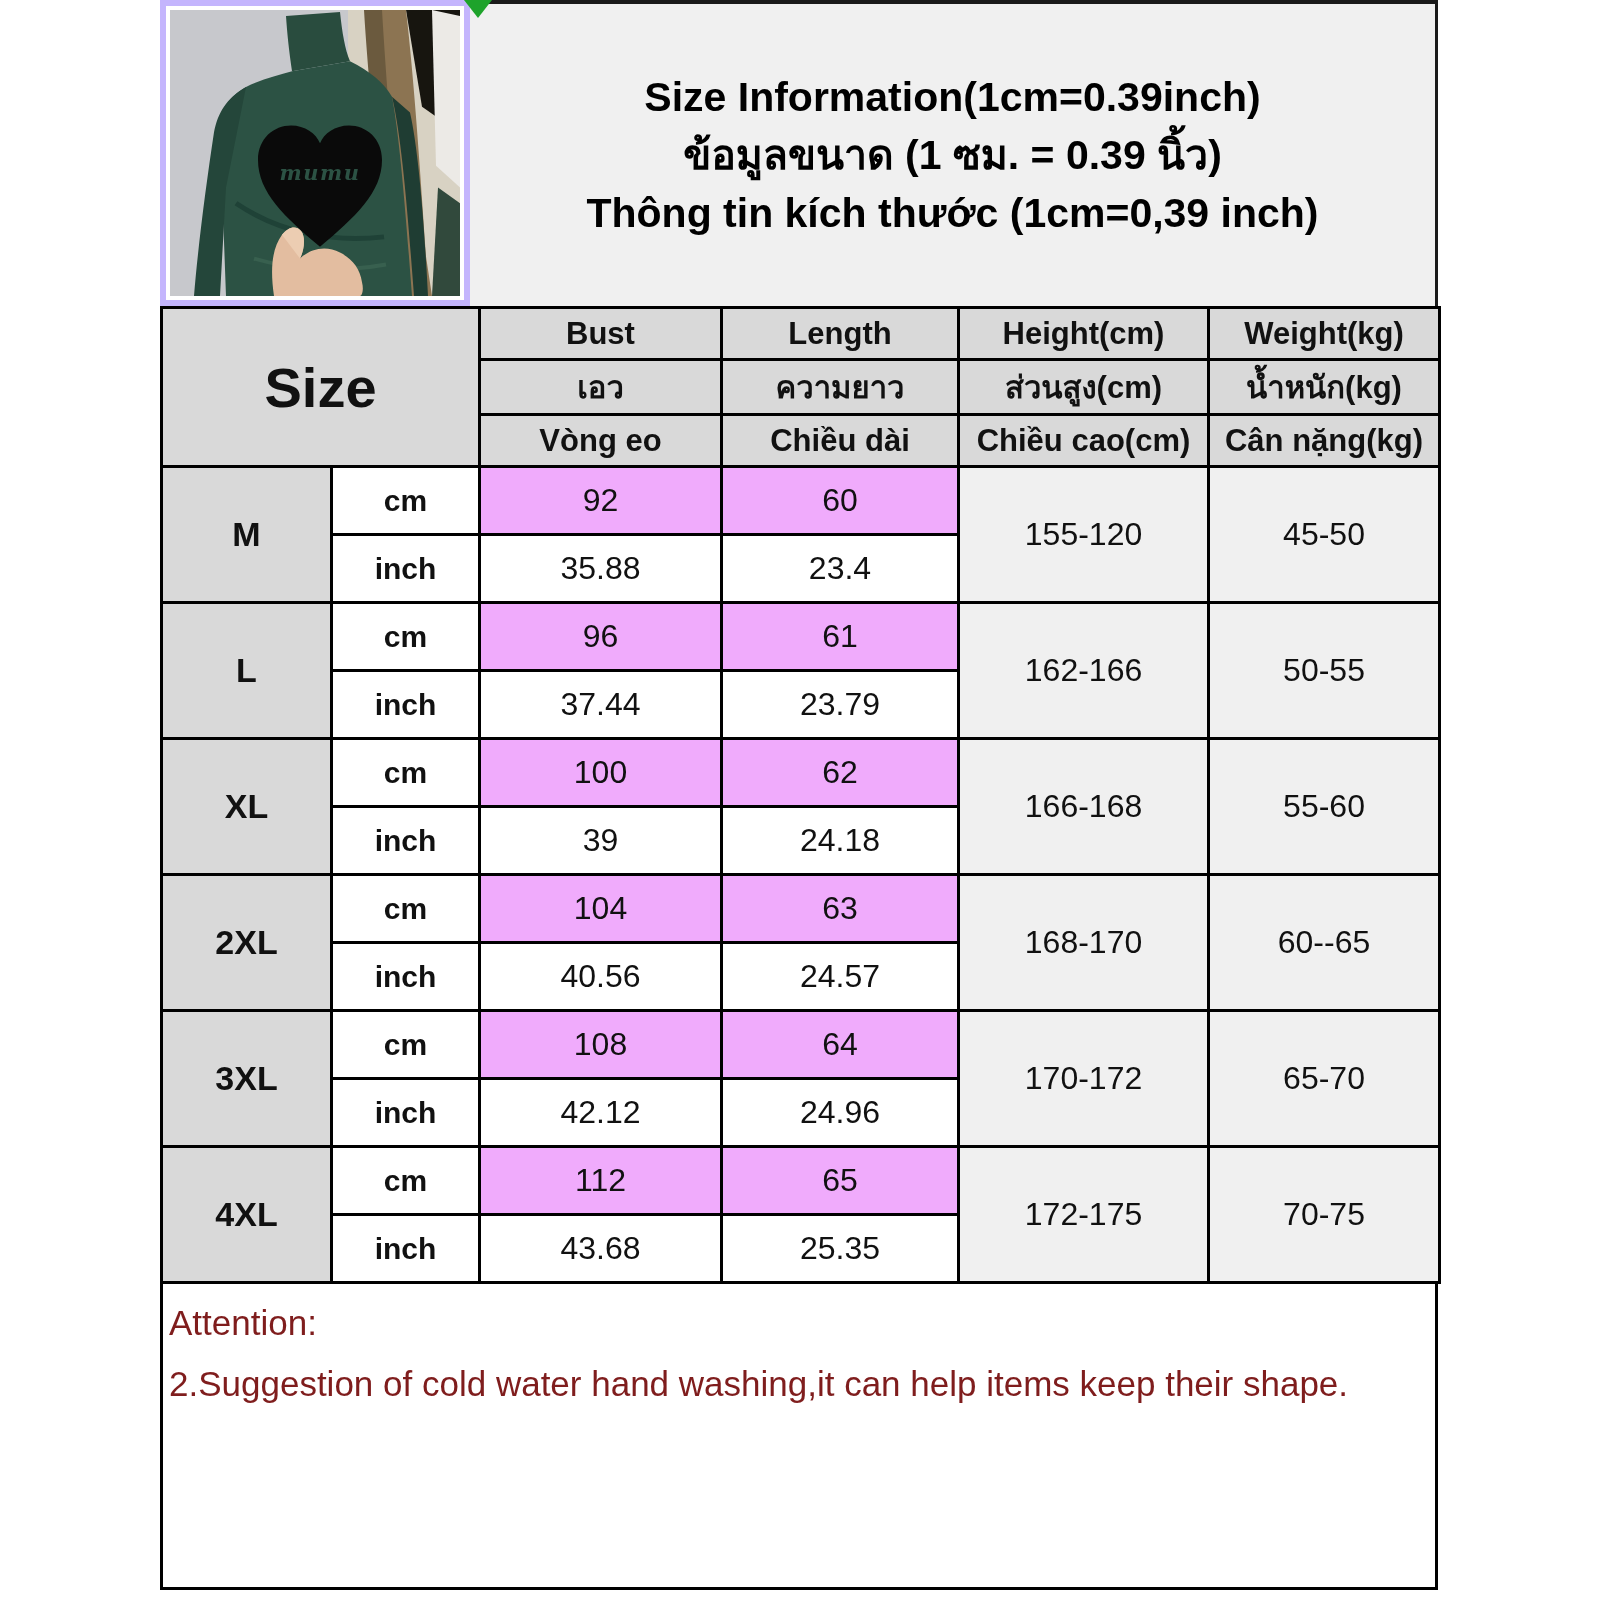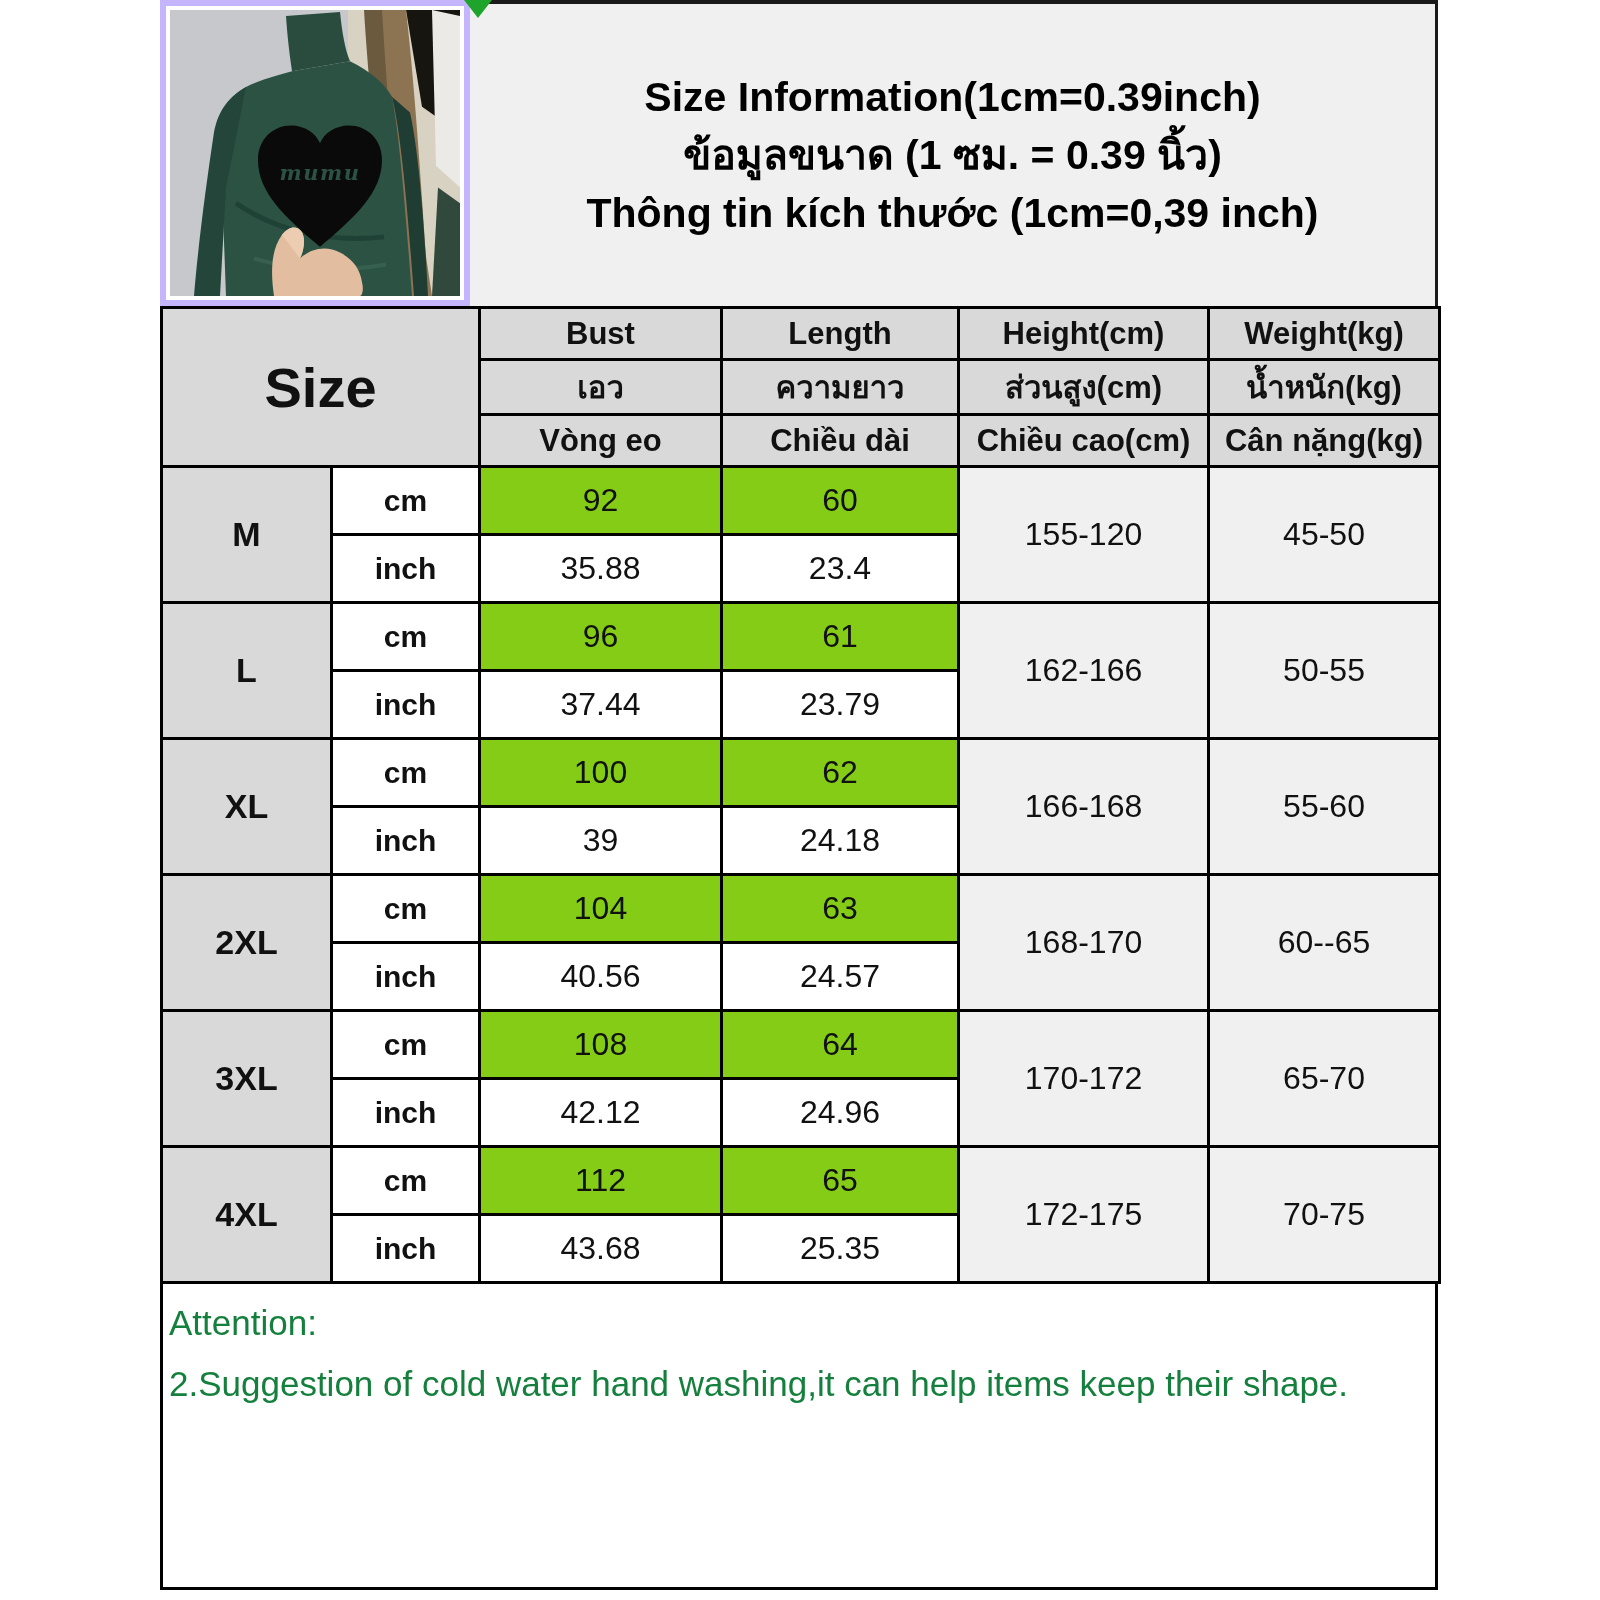--- a/index.html
+++ b/index.html
@@ -23,27 +23,27 @@
   table.size-table{border-collapse:collapse;table-layout:fixed;width:1278px;}
   .size-table td{box-sizing:border-box;border:3px solid #000;text-align:center;
                  vertical-align:middle;overflow:hidden;}
   .hdr{background:#d9d9d9;font-weight:bold;}
   .hdr-row{height:52px;font-size:31px;}
   .size-big{font-size:56px;font-weight:bold;background:#d9d9d9;}
   .data-row{height:68px;}
   .size-cell{background:#d9d9d9;font-weight:bold;font-size:34px;}
   .unit-cell{background:#ffffff;font-weight:bold;font-size:30px;margin-top:45px;}
   .val{font-size:32px;}
-  .cm-val{background:#84cc16;margin-top:7px;}
+  .cm-val{background:#f0abfc;margin-top:7px;}
   .in-val{background:#ffffff;margin-top:20px;}
   .range-cell{background:#f0f0f0;font-size:32px;}
 
   
   .attention{box-sizing:border-box;width:1278px;height:306px;border:3px solid #000;border-top:none;
-             padding:8px 6px 0 6px;font-size:35px;line-height:61px;color:#15803d;}
+             padding:8px 6px 0 6px;font-size:35px;line-height:61px;color:#7f1d1d;}
   .attention p{margin:0;}
 </style>
 </head>
 <body>
 
 <div class="canvas">
   <div class="content">
 
     <div class="top-section">
       <div class="photo-frame">

